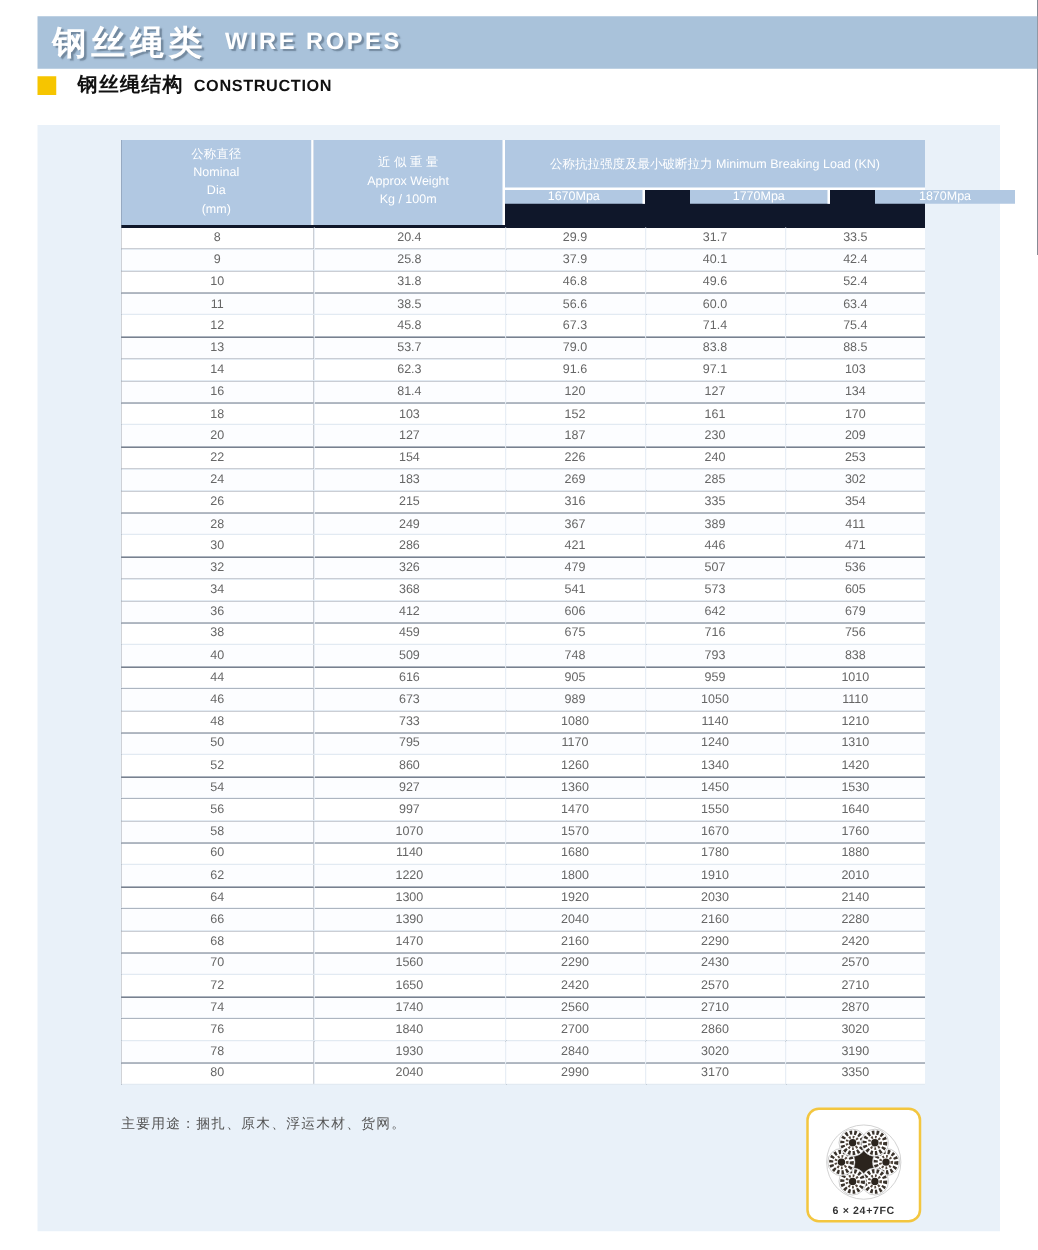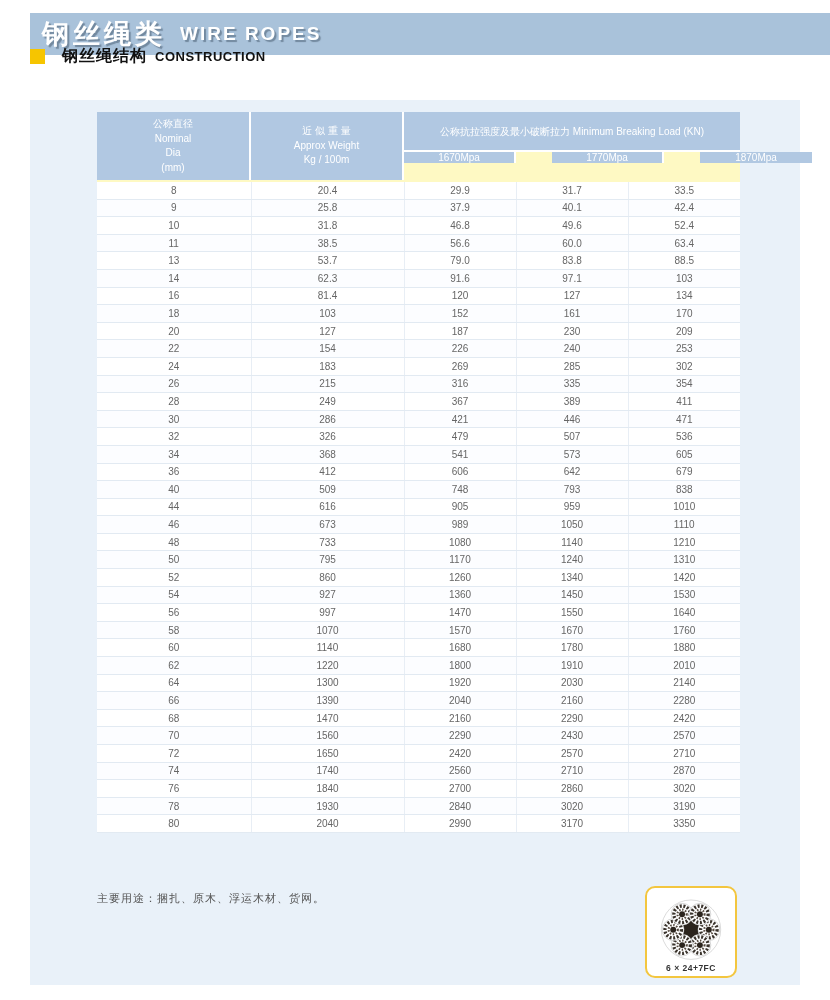--- a/index.html
+++ b/index.html
@@ -15,28 +15,28 @@
   }
   .banner .zh{
     font-size:27px;font-weight:bold;color:#ffffff;letter-spacing:4px;
     text-shadow:2px 2px 1px rgba(70,90,110,.55);
   }
   .banner .en{
     font-size:19px;font-weight:bold;color:#ffffff;margin-left:14px;letter-spacing:2px;
     text-shadow:2px 2px 1px rgba(70,90,110,.55);
   }
   
-  .section-row{position:absolute;left:30px;top:46px;display:flex;align-items:center;}
+  .section-row{position:absolute;left:30px;top:58px;display:flex;align-items:center;}
   .bullet{width:15px;height:15px;background:#f6c500;}
   .section-zh{margin-left:17px;font-size:16px;font-weight:bold;color:#111;letter-spacing:1px;}
   .section-en{margin-left:8px;font-size:13px;font-weight:bold;color:#111;letter-spacing:.5px;}
   
   .panel{position:absolute;left:30px;top:100px;width:770px;height:885px;background:#e9f1f9;}
   
-  .table-wrap{position:absolute;left:67px;top:12px;width:643px;background:#fef9c3;}
+  .table-wrap{position:absolute;left:67px;top:12px;width:643px;background:#0f172a;}
   .thead{display:grid;grid-template-columns:154px 153px 336px;}
   .th{
     background:#b1c8e2;color:#ffffff;text-align:center;font-size:10px;line-height:1.45;
     display:flex;flex-direction:column;justify-content:center;height:68px;box-sizing:border-box;
   }
   .th.gap-r{border-right:2px solid #ffffff;}
   .group-wrap{display:flex;flex-direction:column;height:49px;}
   .group-title{
     background:#b1c8e2;color:#ffffff;font-size:10px;text-align:center;
     height:40px;line-height:40px;border-bottom:2px solid #ffffff;box-sizing:border-box;
@@ -137,20 +137,27 @@
             <td>52.4</td>
           </tr>
           <tr>
             <td>11</td>
             <td>38.5</td>
             <td>56.6</td>
             <td>60.0</td>
             <td>63.4</td>
           </tr>
           <tr>
+            <td>12</td>
+            <td>45.8</td>
+            <td>67.3</td>
+            <td>71.4</td>
+            <td>75.4</td>
+          </tr>
+          <tr>
             <td>13</td>
             <td>53.7</td>
             <td>79.0</td>
             <td>83.8</td>
             <td>88.5</td>
           </tr>
           <tr>
             <td>14</td>
             <td>62.3</td>
             <td>91.6</td>
@@ -226,20 +233,27 @@
             <td>541</td>
             <td>573</td>
             <td>605</td>
           </tr>
           <tr>
             <td>36</td>
             <td>412</td>
             <td>606</td>
             <td>642</td>
             <td>679</td>
+          </tr>
+          <tr>
+            <td>38</td>
+            <td>459</td>
+            <td>675</td>
+            <td>716</td>
+            <td>756</td>
           </tr>
           <tr>
             <td>40</td>
             <td>509</td>
             <td>748</td>
             <td>793</td>
             <td>838</td>
           </tr>
           <tr>
             <td>44</td>

